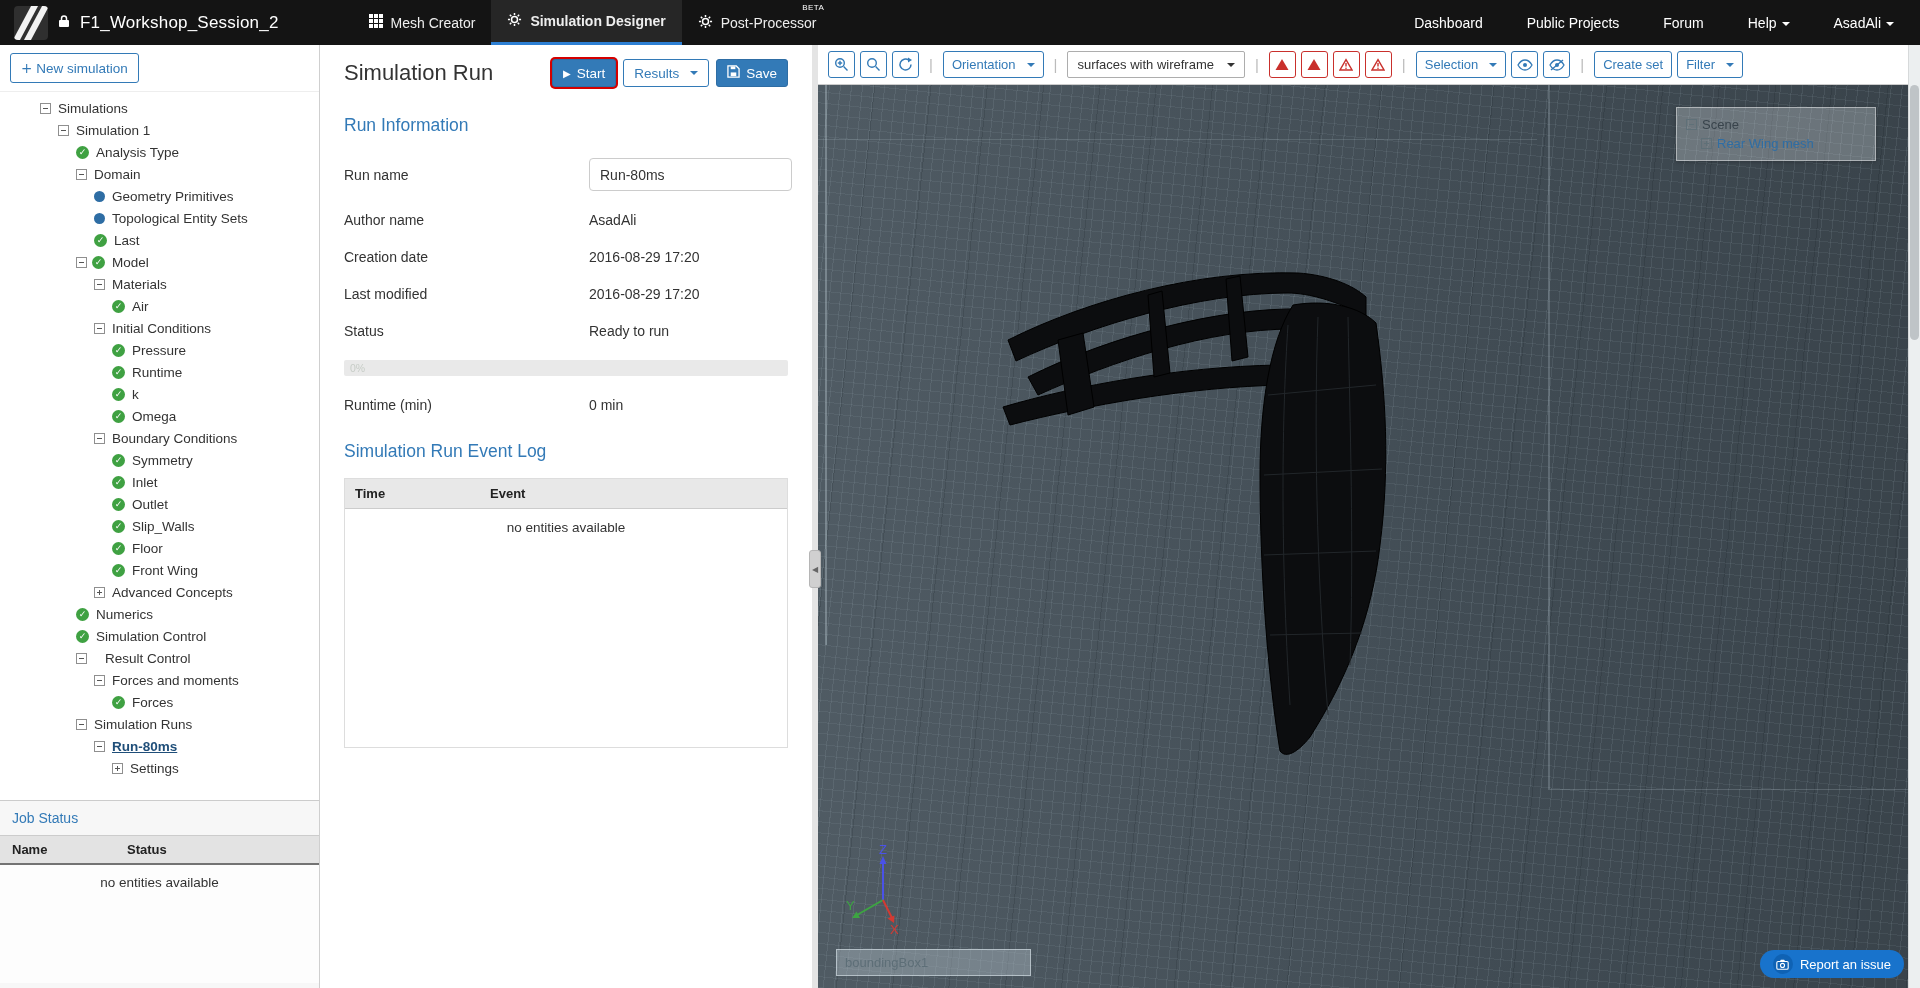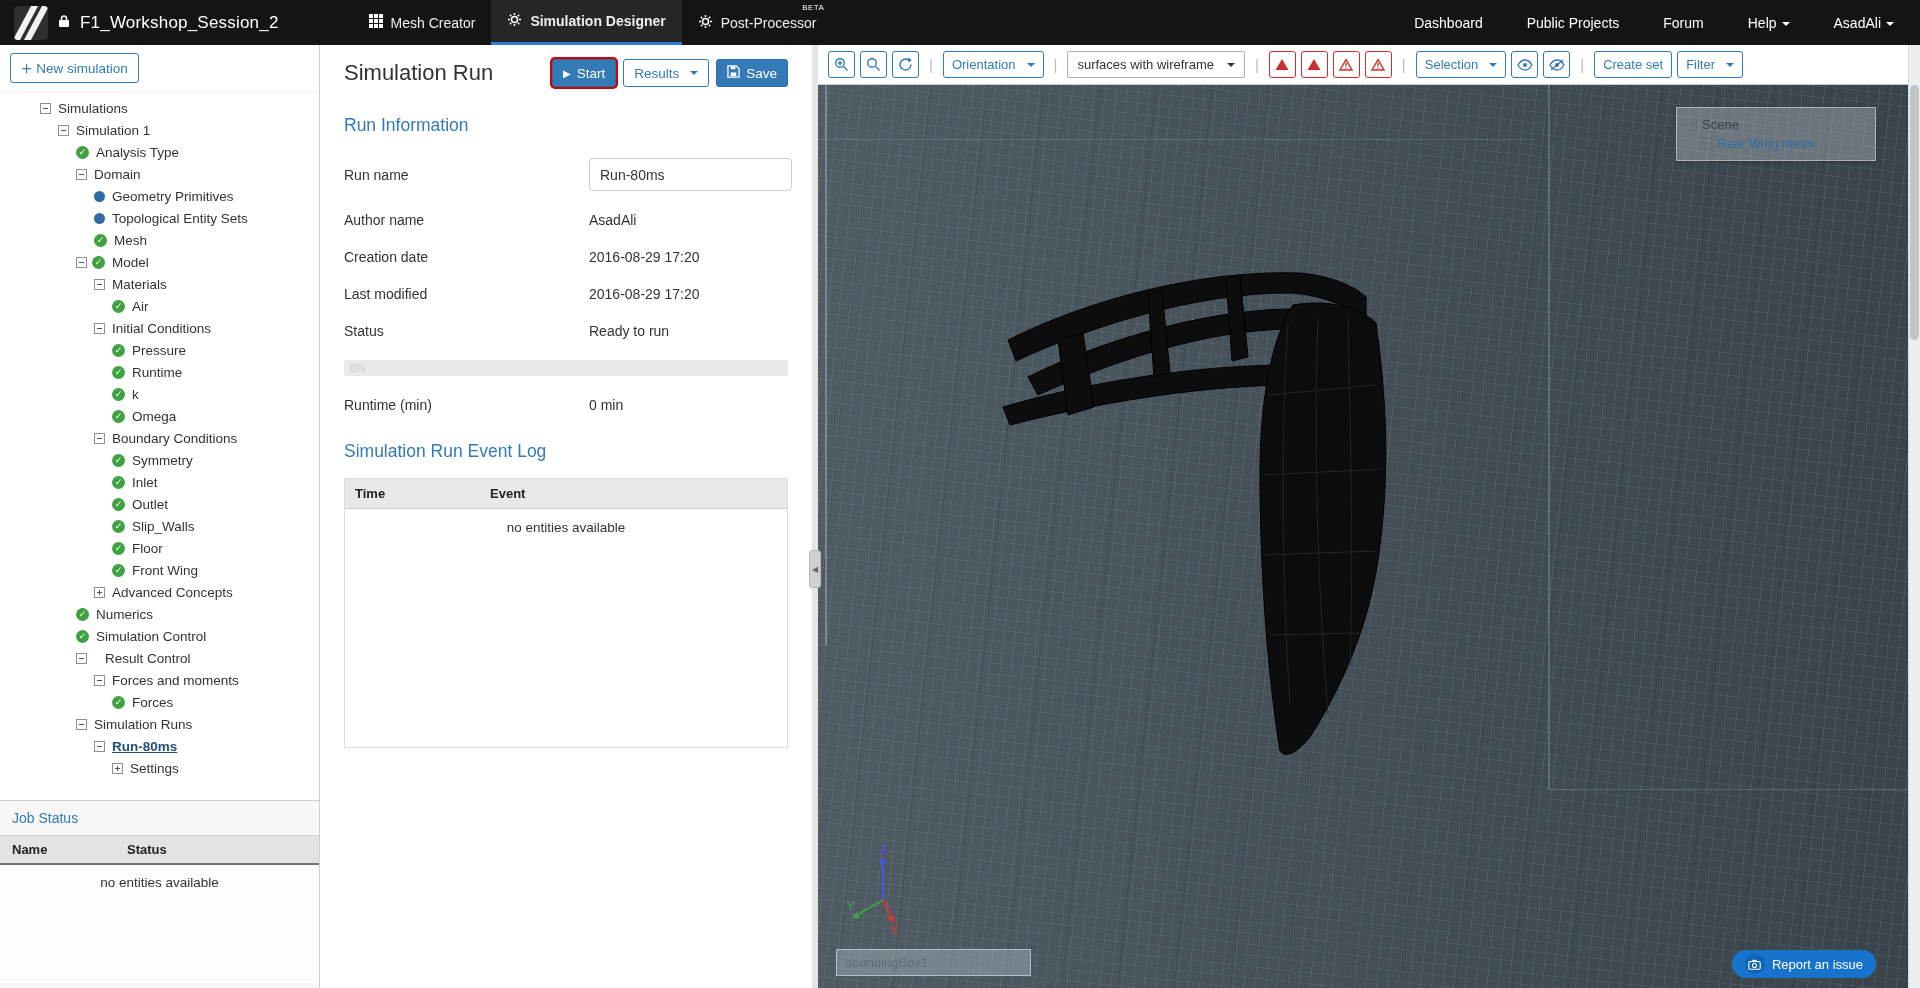--- a/index.html
+++ b/index.html
@@ -110,21 +110,21 @@
   #scene-panel { position:absolute; top:22px; right:32px; width:200px; background:rgba(235,240,243,0.28);
     border:1px solid rgba(255,255,255,0.45); box-shadow:0 1px 4px rgba(0,0,0,0.25); padding:7px 9px; font-size:13px; }
   .scene-row { display:flex; align-items:center; height:19px; cursor:pointer; }
   .scene-row.root { color:#39444c; }
   .scene-row.child { color:#2e6da4; padding-left:15px; }
 
   #axis-triad { position:absolute; left:22px; bottom:52px; }
   #bbox-input { position:absolute; left:18px; bottom:12px; width:195px; height:27px;
     background:rgba(170,185,193,0.45); border:1px solid rgba(230,240,245,0.55); color:#5d6e77;
     font-size:13px; padding:0 8px; font-family:"Liberation Sans",sans-serif; }
-  #report-issue { position:absolute; right:32px; bottom:10px; height:28px; background:#1873cc; color:#fff;
+  #report-issue { position:absolute; right:4px; bottom:10px; height:28px; background:#1873cc; color:#fff;
     border:none; border-radius:14px; display:inline-flex; align-items:center; gap:7px; padding:0 13px;
     font-size:13px; cursor:pointer; }
   .cam-badge { width:20px; height:20px; border-radius:50%; background:#0f62b4; display:inline-flex; align-items:center; justify-content:center; }
 
   
   #page-scrollbar { position:absolute; right:0; top:45px; width:12px; bottom:0; background:#eceff0; border-left:1px solid #d6d9da; }
   #page-scrollbar .thumb { position:absolute; left:1px; right:1px; top:40px; height:255px; background:#bfc4c7; border-radius:5px; cursor:pointer; }
 </style>
 </head>
 <body>
@@ -220,21 +220,21 @@
       <div class="tree-row" style="padding-left: 62px;">
         <span class="ticon dot"></span>
         <span class="tlabel">Geometry Primitives</span>
       </div>
       <div class="tree-row" style="padding-left: 62px;">
         <span class="ticon dot"></span>
         <span class="tlabel">Topological Entity Sets</span>
       </div>
       <div class="tree-row" style="padding-left: 62px;">
         <span class="ticon check">✓</span>
-        <span class="tlabel">Mesh</span>
+        <span class="tlabel">Last</span>
       </div>
       <div class="tree-row" style="padding-left: 44px;">
         <span class="ticon minus"></span>
         <span class="ticon check">✓</span>
         <span class="tlabel">Model</span>
       </div>
       <div class="tree-row" style="padding-left: 62px;">
         <span class="ticon minus"></span>
         <span class="tlabel">Materials</span>
       </div>

